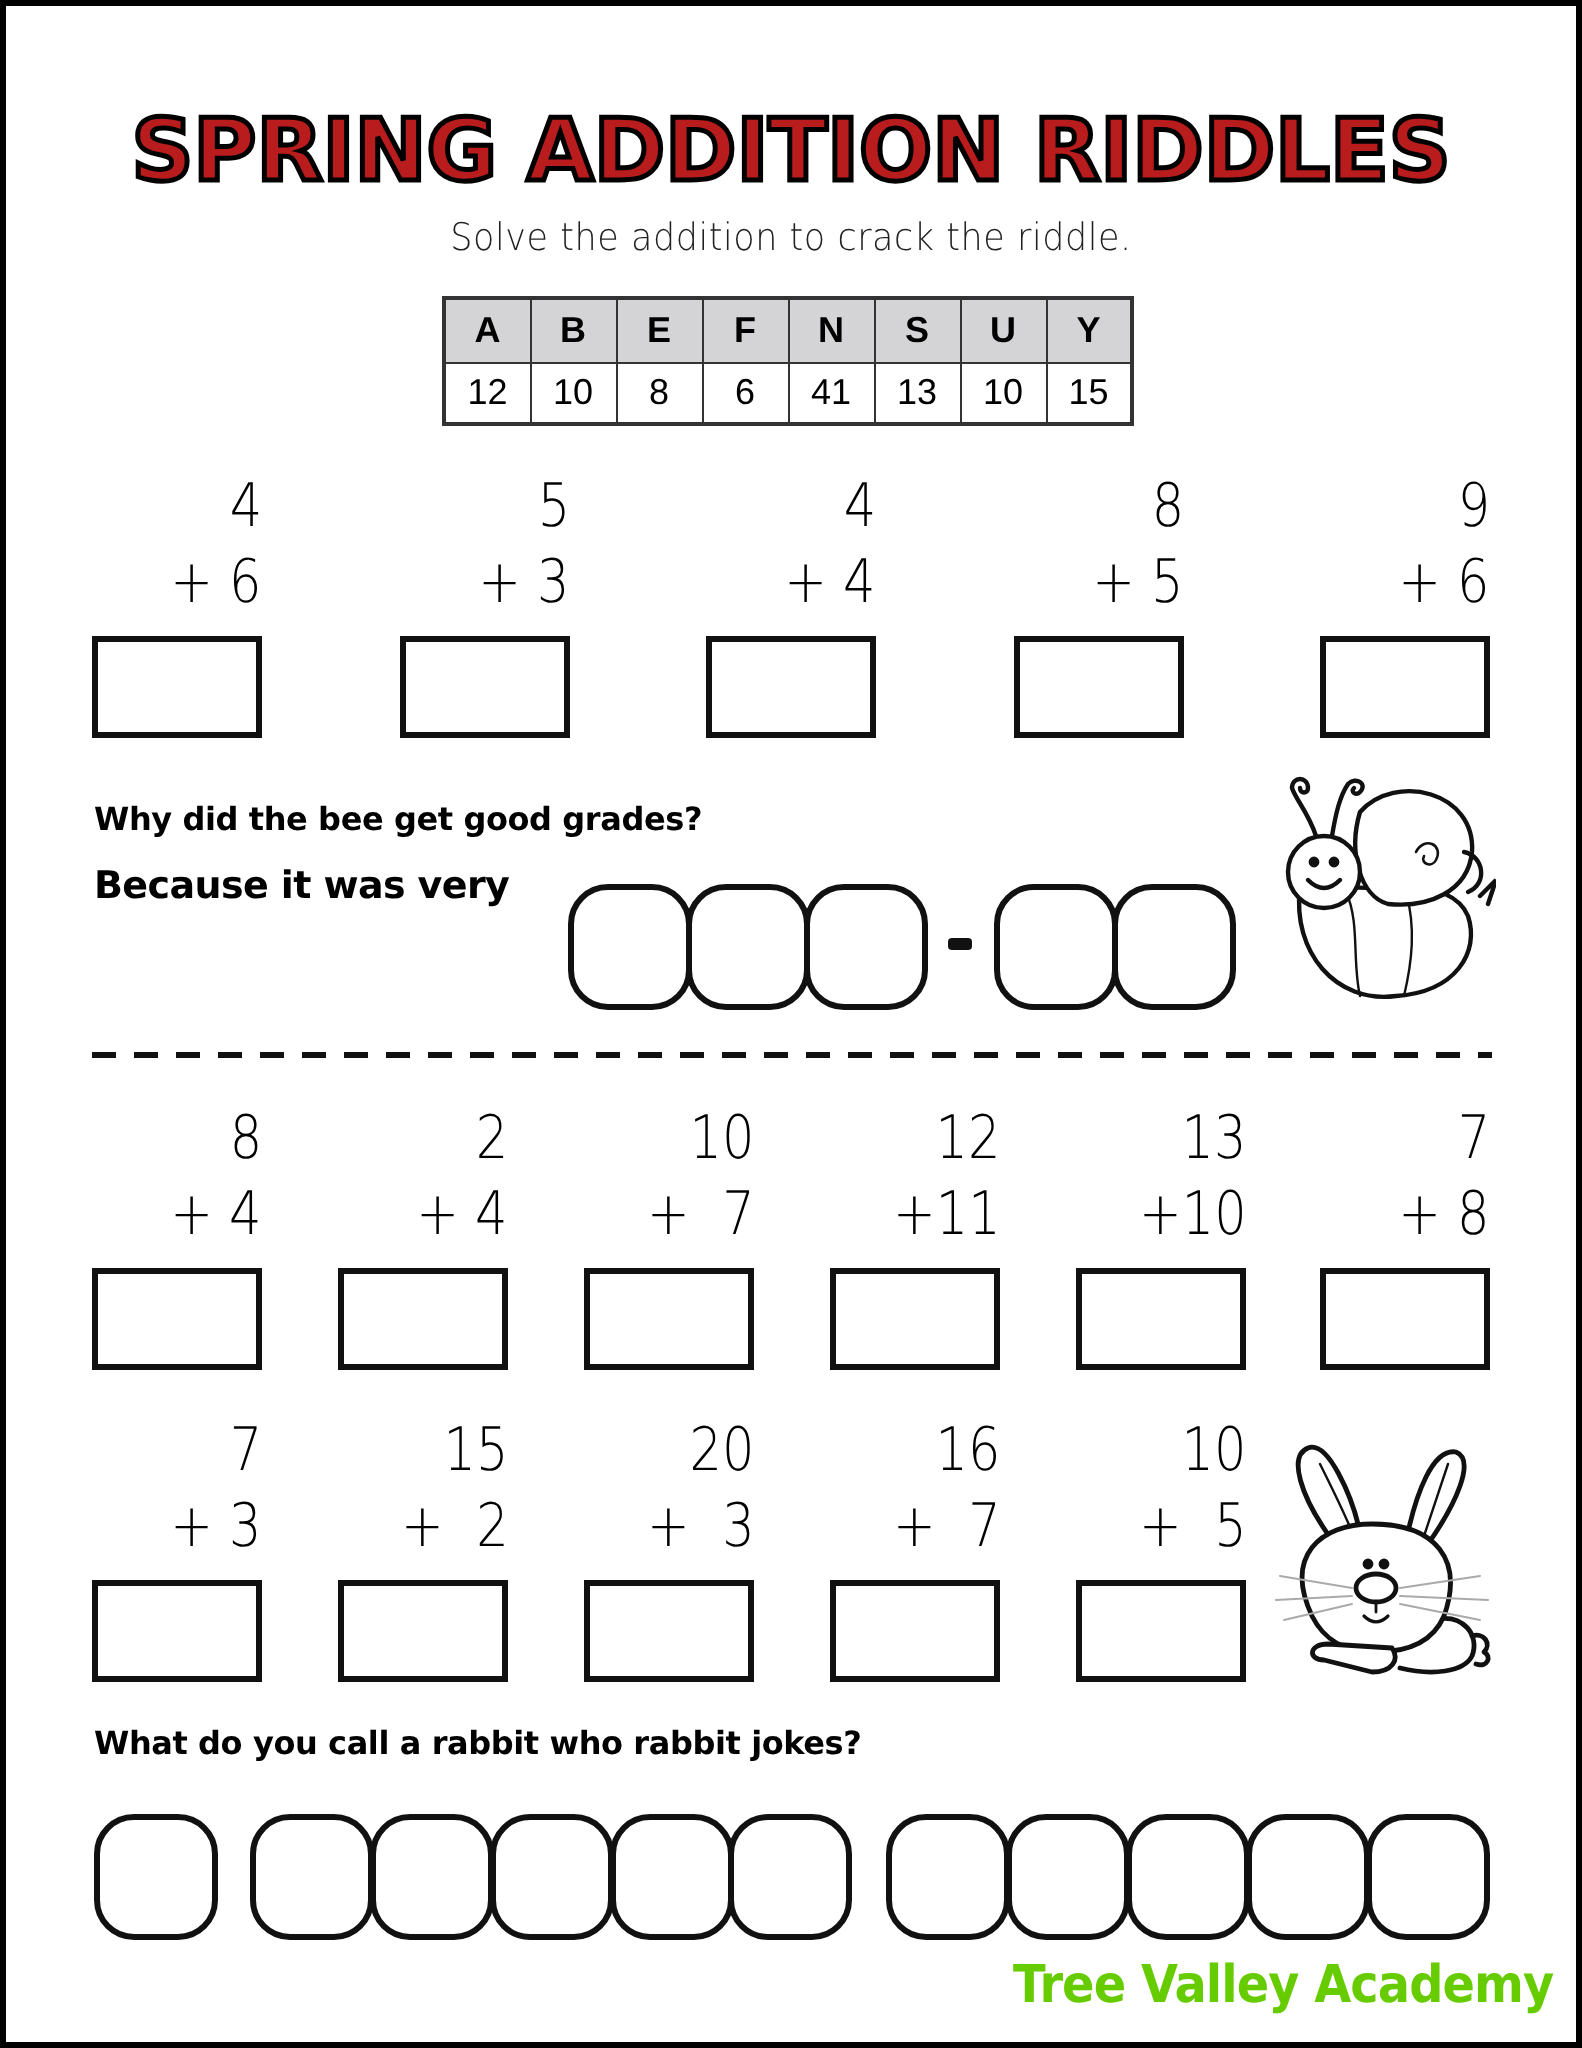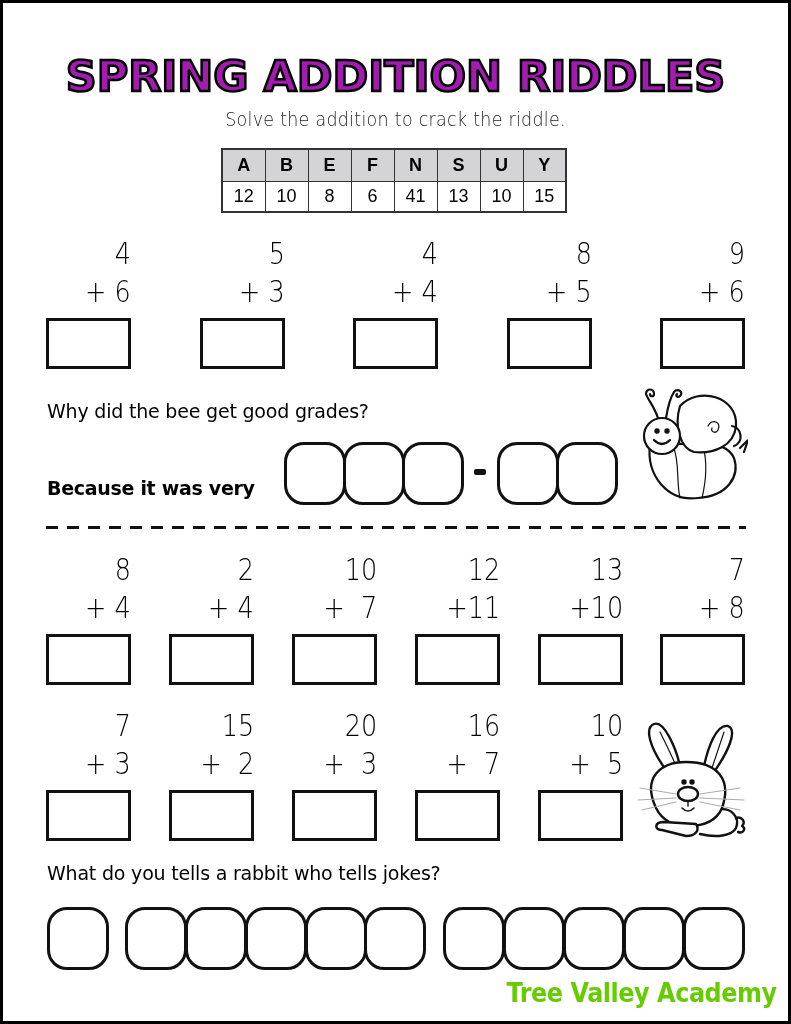--- a/index.html
+++ b/index.html
@@ -2,21 +2,21 @@
 <html><head>
 <meta charset="utf-8">
 <style>
   * { box-sizing: border-box; margin: 0; padding: 0; }
   html, body { width: 791px; height: 1024px; background: #fff; overflow: hidden; }
   body { position: relative; font-family: "DejaVu Sans", sans-serif; color: #000; }
   .frame { position: absolute; left: 0; top: 0; width: 791px; height: 1024px; border: 3px solid #000; }
   .title {
     position: absolute; left: 0; width: 791px; top: 50px; text-align: center;
     font-family: "DejaVu Sans", sans-serif; font-weight: 900; font-size: 43px; letter-spacing: 0px;
-    color: #a21caf; -webkit-text-stroke: 2.5px #000; line-height: 52px;
+    color: #b91c1c; -webkit-text-stroke: 2.5px #000; line-height: 52px;
   }
   .subtitle {
     position: absolute; left: 0; width: 791px; top: 108px; text-align: center;
     font-family: "DejaVu Sans", sans-serif; font-size: 19px; font-weight: 300; color: #222; letter-spacing: 0.3px;
     transform: scaleX(0.92);
   }
   table.key {
     position: absolute; left: 221px; top: 148px; border-collapse: collapse;
     border: 2px solid #333;
   }
@@ -32,25 +32,25 @@
     position: absolute; right: 0; font-family: "DejaVu Sans", sans-serif; font-weight: 200;
     font-size: 30px; line-height: 36px; text-align: right; white-space: pre; transform: scaleX(0.85); transform-origin: right;
   }
   .problem .top { top: 0; }
   .problem .bottom { top: 38px; }
   .problem .box {
     position: absolute; left: 0; top: 82px; width: 85px; height: 51px;
     border: 3px solid #111; background: #fff;
   }
   .question {
-    position: absolute; left: 47px; font-family: "DejaVu Sans", sans-serif; font-weight: 400;
-    font-size: 19px; color: #000; letter-spacing: -0.2px;
+    position: absolute; left: 47px; font-family: "DejaVu Sans", sans-serif; font-weight: 700;
+    font-size: 16px; color: #000; letter-spacing: -0.2px;
   }
   .answer-label {
-    position: absolute; left: 47px; top: 477px; font-family: "DejaVu Sans", sans-serif; font-weight: bold;
+    position: absolute; left: 47px; top: 432px; font-family: "DejaVu Sans", sans-serif; font-weight: bold;
     font-size: 19px; letter-spacing: -0.3px;
   }
   .rbox {
     position: absolute; width: 62px; height: 63px; border: 3px solid #111; border-radius: 20px; background: #fff;
   }
   .hyphen { position: absolute; left: 474px; top: 469px; width: 12px; height: 6px; background: #111; border-radius: 2px; }
   .dashline {
     position: absolute; left: 46px; top: 526px; width: 700px; height: 3px;
     background: repeating-linear-gradient(to right, #111 0 12px, transparent 12px 21px);
   }
@@ -219,21 +219,21 @@
     <ellipse cx="52" cy="76" rx="10" ry="7" fill="#fff"></ellipse>
     <circle cx="48" cy="64" r="1.5" fill="#111"></circle>
     <circle cx="56" cy="64" r="1.5" fill="#111"></circle>
     <path d="M46 90 q6 6 12 0" stroke-width="1.6"></path>
     <path d="M52 83 v5" stroke-width="1.4"></path>
     <path d="M40 76 L4 70 M40 80 L2 82 M40 84 L6 92" stroke="#aaa" stroke-width="1"></path>
     <path d="M64 76 L104 70 M64 80 L108 82 M64 84 L104 92" stroke="#aaa" stroke-width="1"></path>
   </g>
 </svg>
 
-<div class="question" style="top:862px;">What do you tells a rabbit who tells jokes?</div>
+<div class="question" style="top:862px;">What do you call a rabbit who rabbit jokes?</div>
 
 <div class="rbox" style="left:47px; top:907px;"></div>
 
 <div class="rbox" style="left:125px; top:907px;"></div>
 <div class="rbox" style="left:185px; top:907px;"></div>
 <div class="rbox" style="left:245px; top:907px;"></div>
 <div class="rbox" style="left:305px; top:907px;"></div>
 <div class="rbox" style="left:364px; top:907px;"></div>
 
 <div class="rbox" style="left:443px; top:907px;"></div>

